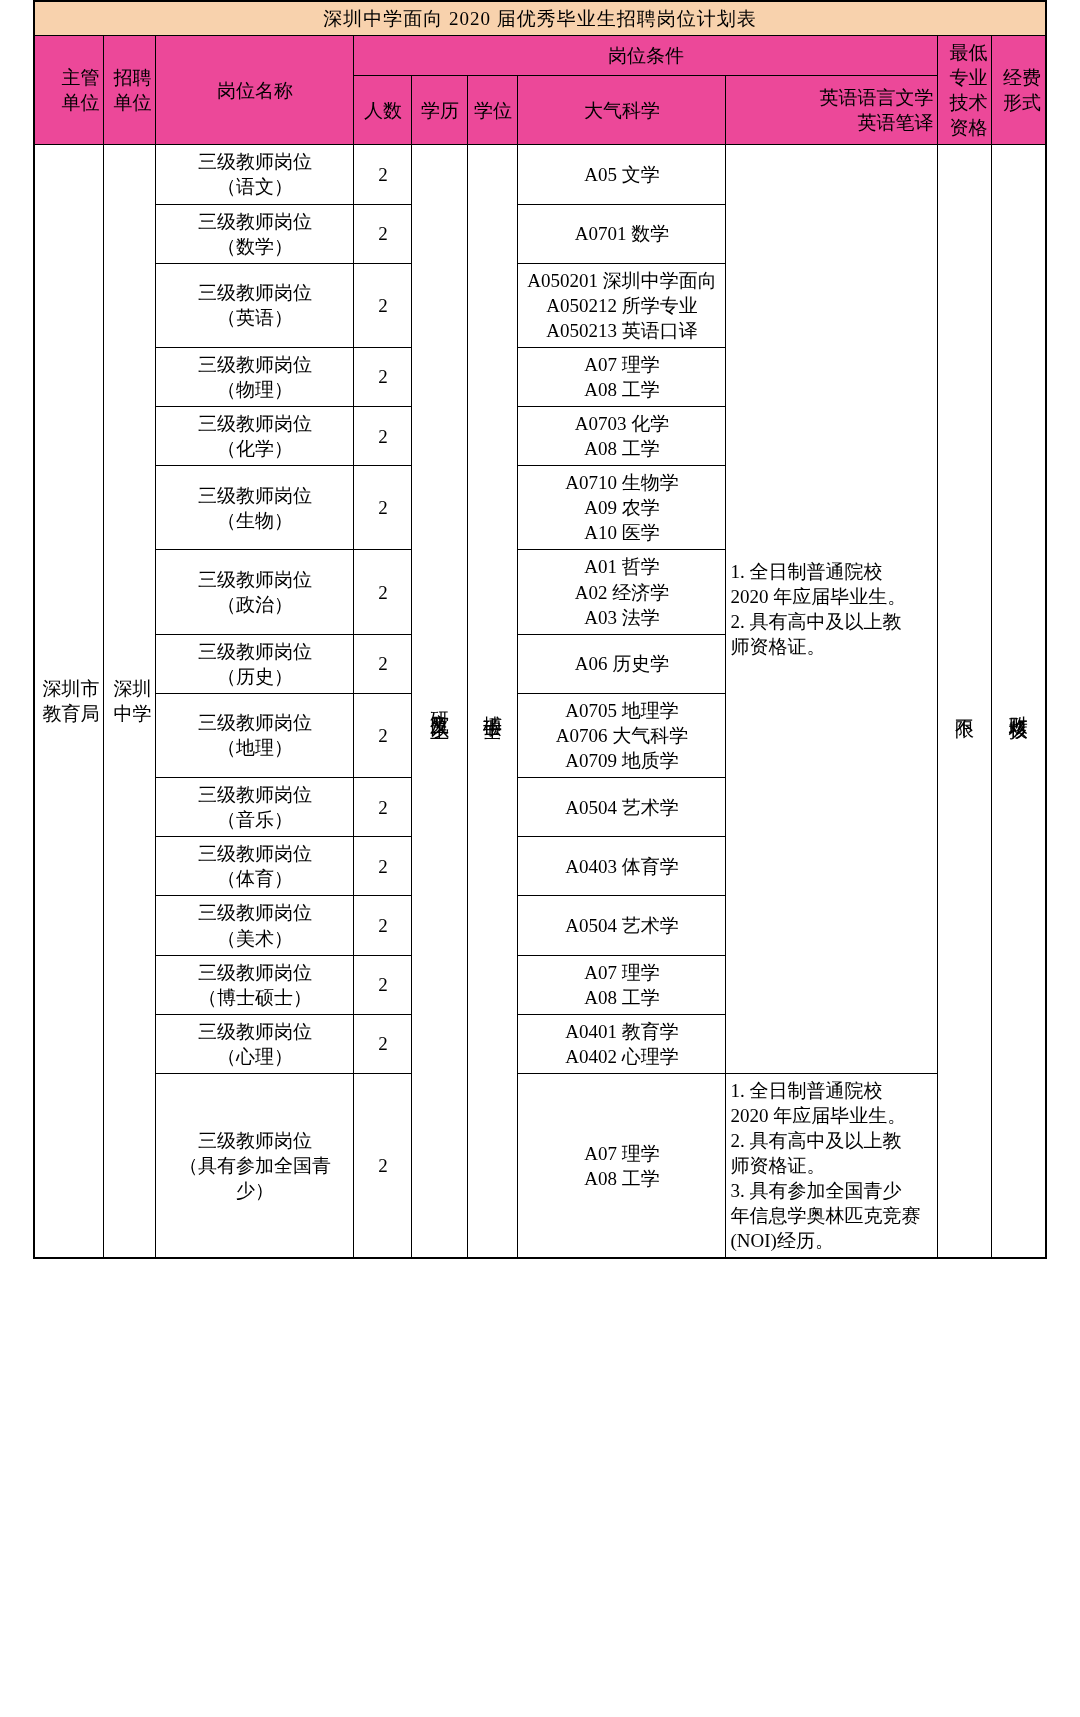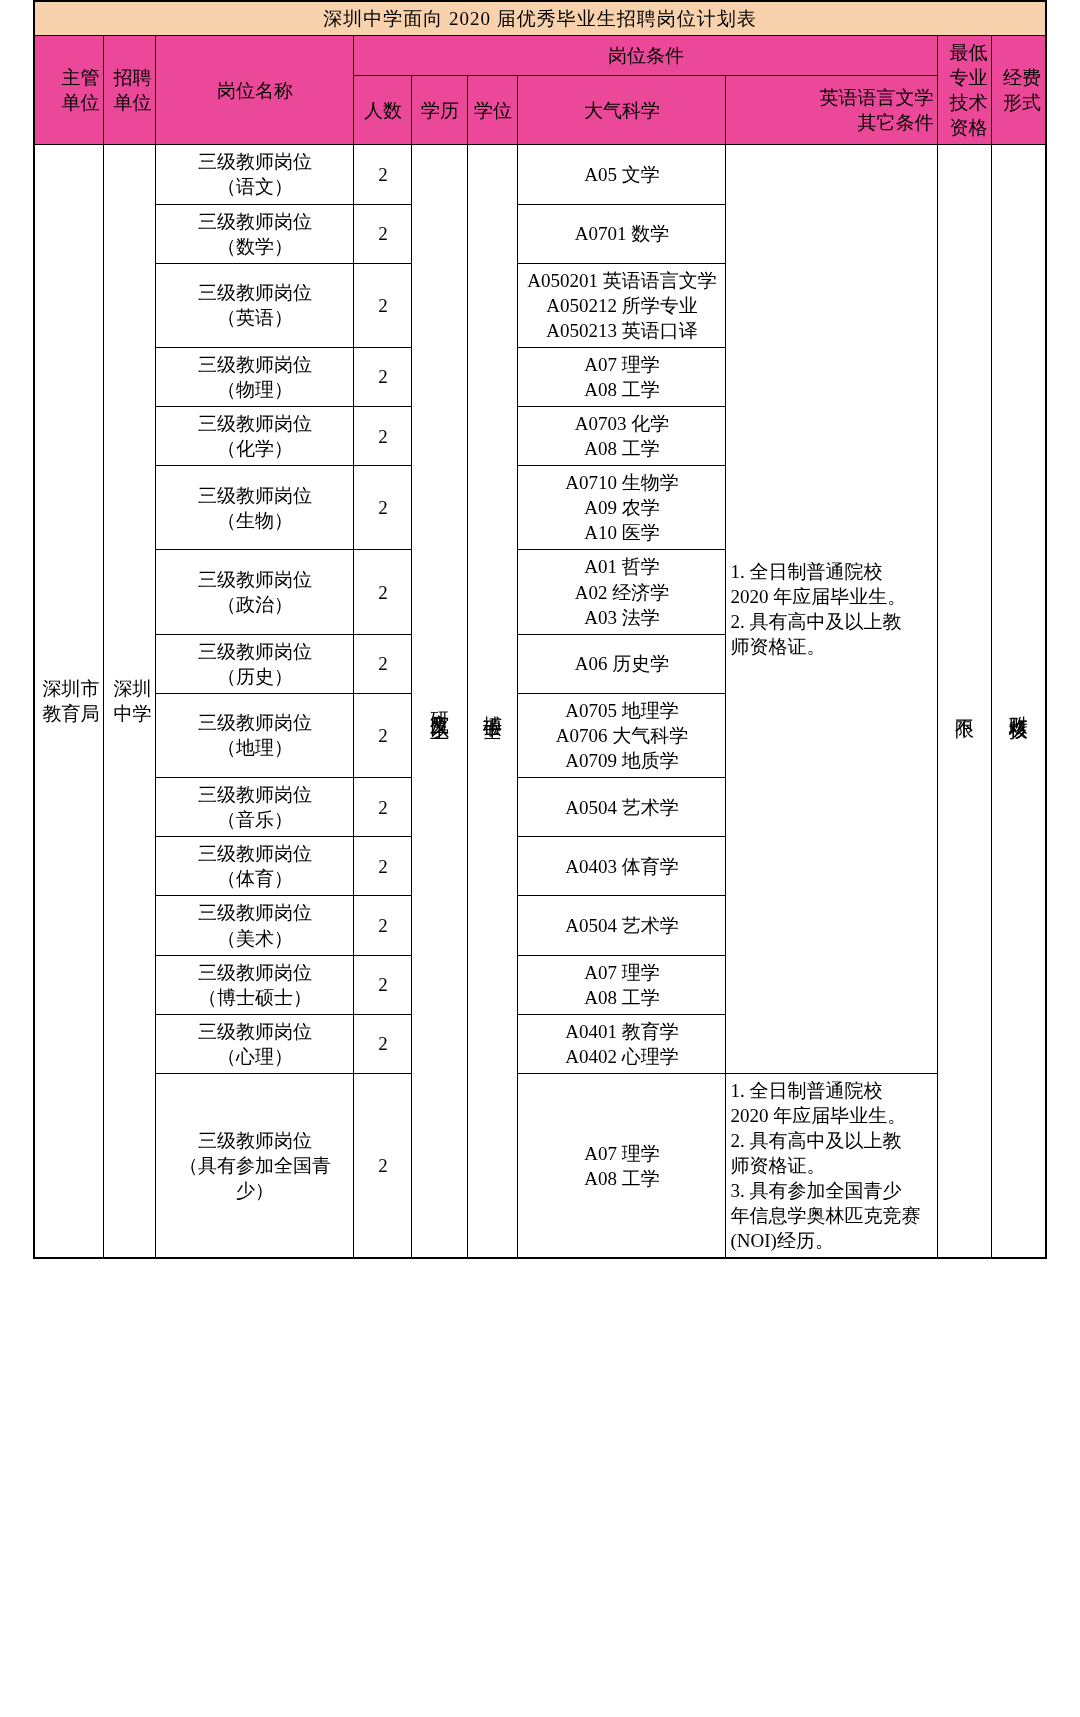--- a/index.html
+++ b/index.html
@@ -144,21 +144,21 @@
           <span class="two-line">形式</span>
         </td>
       </tr>
       <tr>
         <td class="hdr">人数</td>
         <td class="hdr">学历</td>
         <td class="hdr">学位</td>
         <td class="hdr">大气科学</td>
         <td class="hdr">
           <span class="two-line">英语语言文学</span>
-          <span class="two-line">其它条件</span>
+          <span class="two-line">英语笔译</span>
         </td>
       </tr>
 
       <tr>
         <td rowspan="15" class="vert">
           <span class="two-line">深圳市</span>
           <span class="two-line">教育局</span>
         </td>
         <td rowspan="15" class="vert">
           <span class="two-line">深圳</span>
@@ -203,21 +203,21 @@
         </td>
       </tr>
 
       <tr>
         <td class="post-cell">
           <span class="stack-line">三级教师岗位</span>
           <span class="stack-line">（英语）</span>
         </td>
         <td class="num-cell">2</td>
         <td class="major-cell">
-          <span class="stack-line">A050201 英语语言文学</span>
+          <span class="stack-line">A050201 深圳中学面向</span>
           <span class="stack-line">A050212 所学专业</span>
           <span class="stack-line">A050213 英语口译</span>
         </td>
       </tr>
 
       <tr>
         <td class="post-cell">
           <span class="stack-line">三级教师岗位</span>
           <span class="stack-line">（物理）</span>
         </td>

